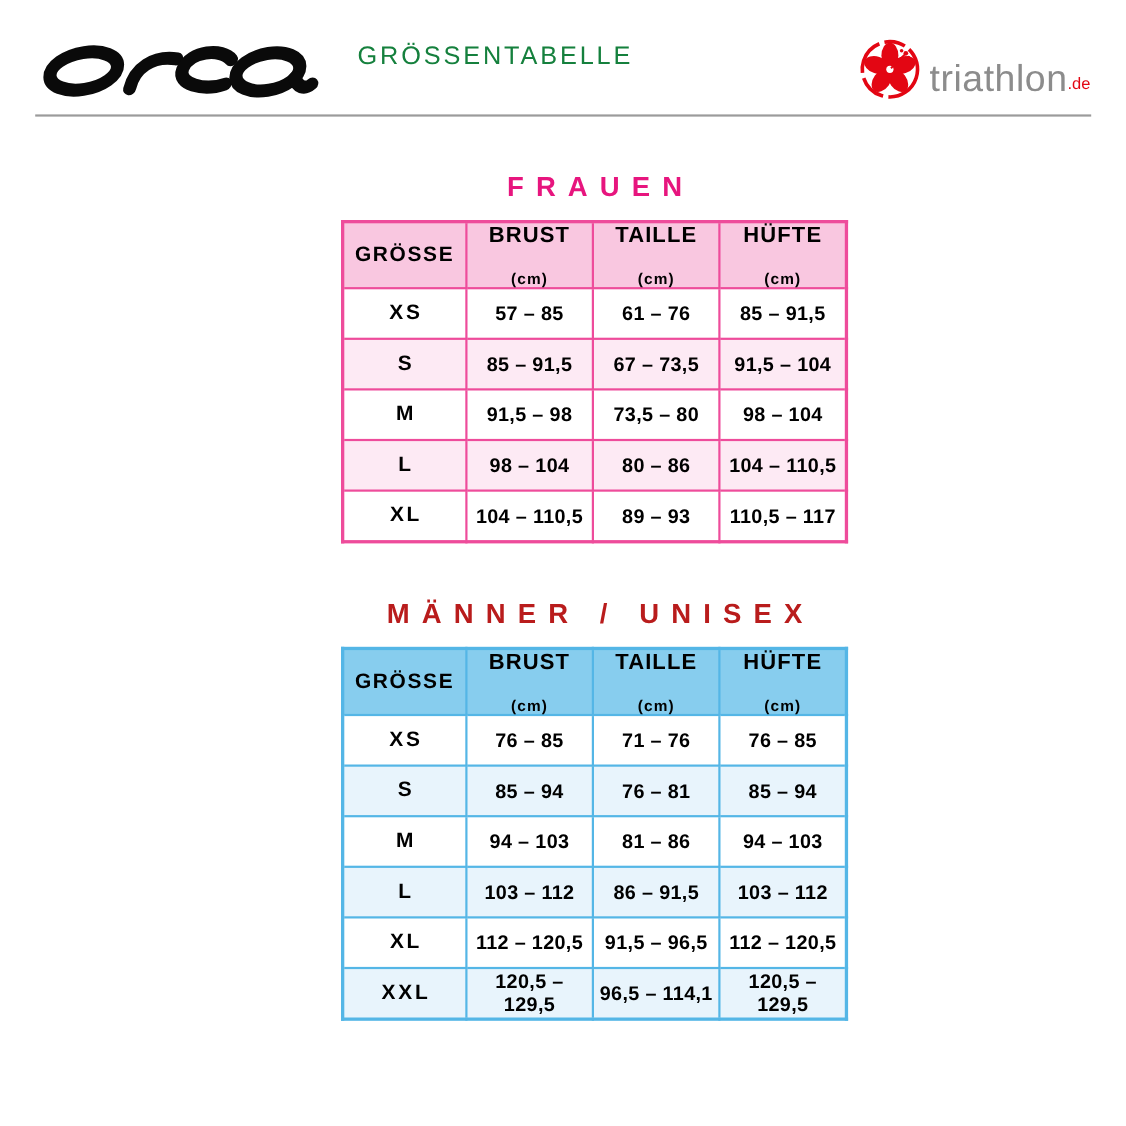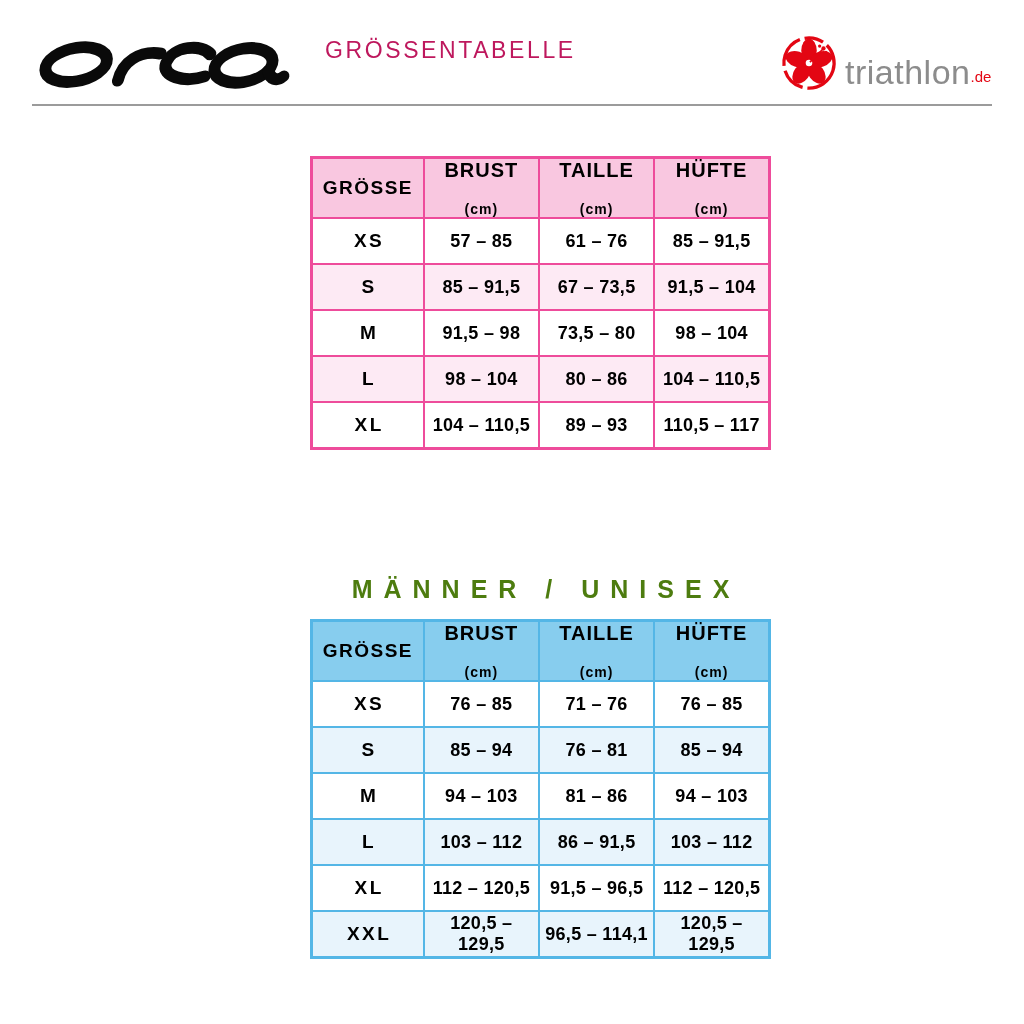--- a/index.html
+++ b/index.html
@@ -7,21 +7,21 @@
     width:1024px;height:1024px;background:#ffffff;
     font-family:"Liberation Sans", sans-serif;color:#000;
     position:relative;overflow:hidden;
   }
   .page{position:absolute;inset:0;background:#fff;}
 
   
   .brand-logo{position:absolute;left:34px;top:26px;width:258px;height:72px;}
   .header-text{position:absolute;left:325px;top:32px;}
   .header-line1{font-size:20px;font-weight:bold;letter-spacing:1.6px;color:#0d0d0d;white-space:nowrap;}
-  .header-line2{font-size:23px;font-weight:normal;letter-spacing:2.6px;color:#be185d;margin-top:5px;white-space:nowrap;}
+  .header-line2{font-size:23px;font-weight:normal;letter-spacing:2.6px;color:#15803d;margin-top:5px;white-space:nowrap;}
   .partner-logo{position:absolute;left:780px;top:34px;display:flex;align-items:center;}
   .partner-flower{width:58px;height:58px;flex:0 0 auto;}
   .partner-name{font-size:34px;color:#8c8c8c;margin-left:7px;letter-spacing:0.5px;white-space:nowrap;}
   .partner-tld{font-size:15px;font-weight:normal;color:#e30613;display:inline-block;transform:translateY(-2px);letter-spacing:0;margin-top:36px;}
   .divider{position:absolute;left:32px;top:104px;width:960px;height:2px;background:#9b9b9b;}
 
   
   .section{position:absolute;left:310px;width:461px;}
   .section-frauen{top:156px;}
   .section-maenner{top:544px;}
@@ -87,20 +87,21 @@
         <circle cx="11" cy="-17.5" r="1.7"></circle>
         <circle cx="17.5" cy="-11" r="1.7"></circle>
       </g>
     </svg>
     <div class="partner-name"><span>triathlon</span><span class="partner-tld">.de</span></div>
   </div>
 
   <div class="divider"></div>
 
   <div class="section section-frauen">
+    <div class="section-title" style="color: rgb(231, 21, 126);">FRAUEN</div>
     <div>
         <table class="size-table" style="--tbl-border: #ee4c9b; --tbl-header-bg: #f9c7e0; --tbl-alt-bg: #fdeaf4;">
           <colgroup>
             <col style="width: 24.5%;">
             <col style="width: 25.1666%;">
             <col style="width: 25.1666%;">
             <col style="width: 25.1666%;">
           </colgroup>
           <thead>
             <tr>
@@ -140,21 +141,21 @@
               <td class="value-cell">104 – 110,5</td>
               <td class="value-cell">89 – 93</td>
               <td class="value-cell">110,5 – 117</td>
             </tr>
           </tbody>
         </table>
       </div>
   </div>
 
   <div class="section section-maenner">
-    <div class="section-title" style="color: #4d7c0f; margin-top: 31px;">MÄNNER / UNISEX</div>
+    <div class="section-title" style="color: #b91c1c;">MÄNNER / UNISEX</div>
     <div>
         <table class="size-table" style="--tbl-border: #54b6e6; --tbl-header-bg: #87cdee; --tbl-alt-bg: #e8f4fc;">
           <colgroup>
             <col style="width: 24.5%;">
             <col style="width: 25.1666%;">
             <col style="width: 25.1666%;">
             <col style="width: 25.1666%;">
           </colgroup>
           <thead>
             <tr>

